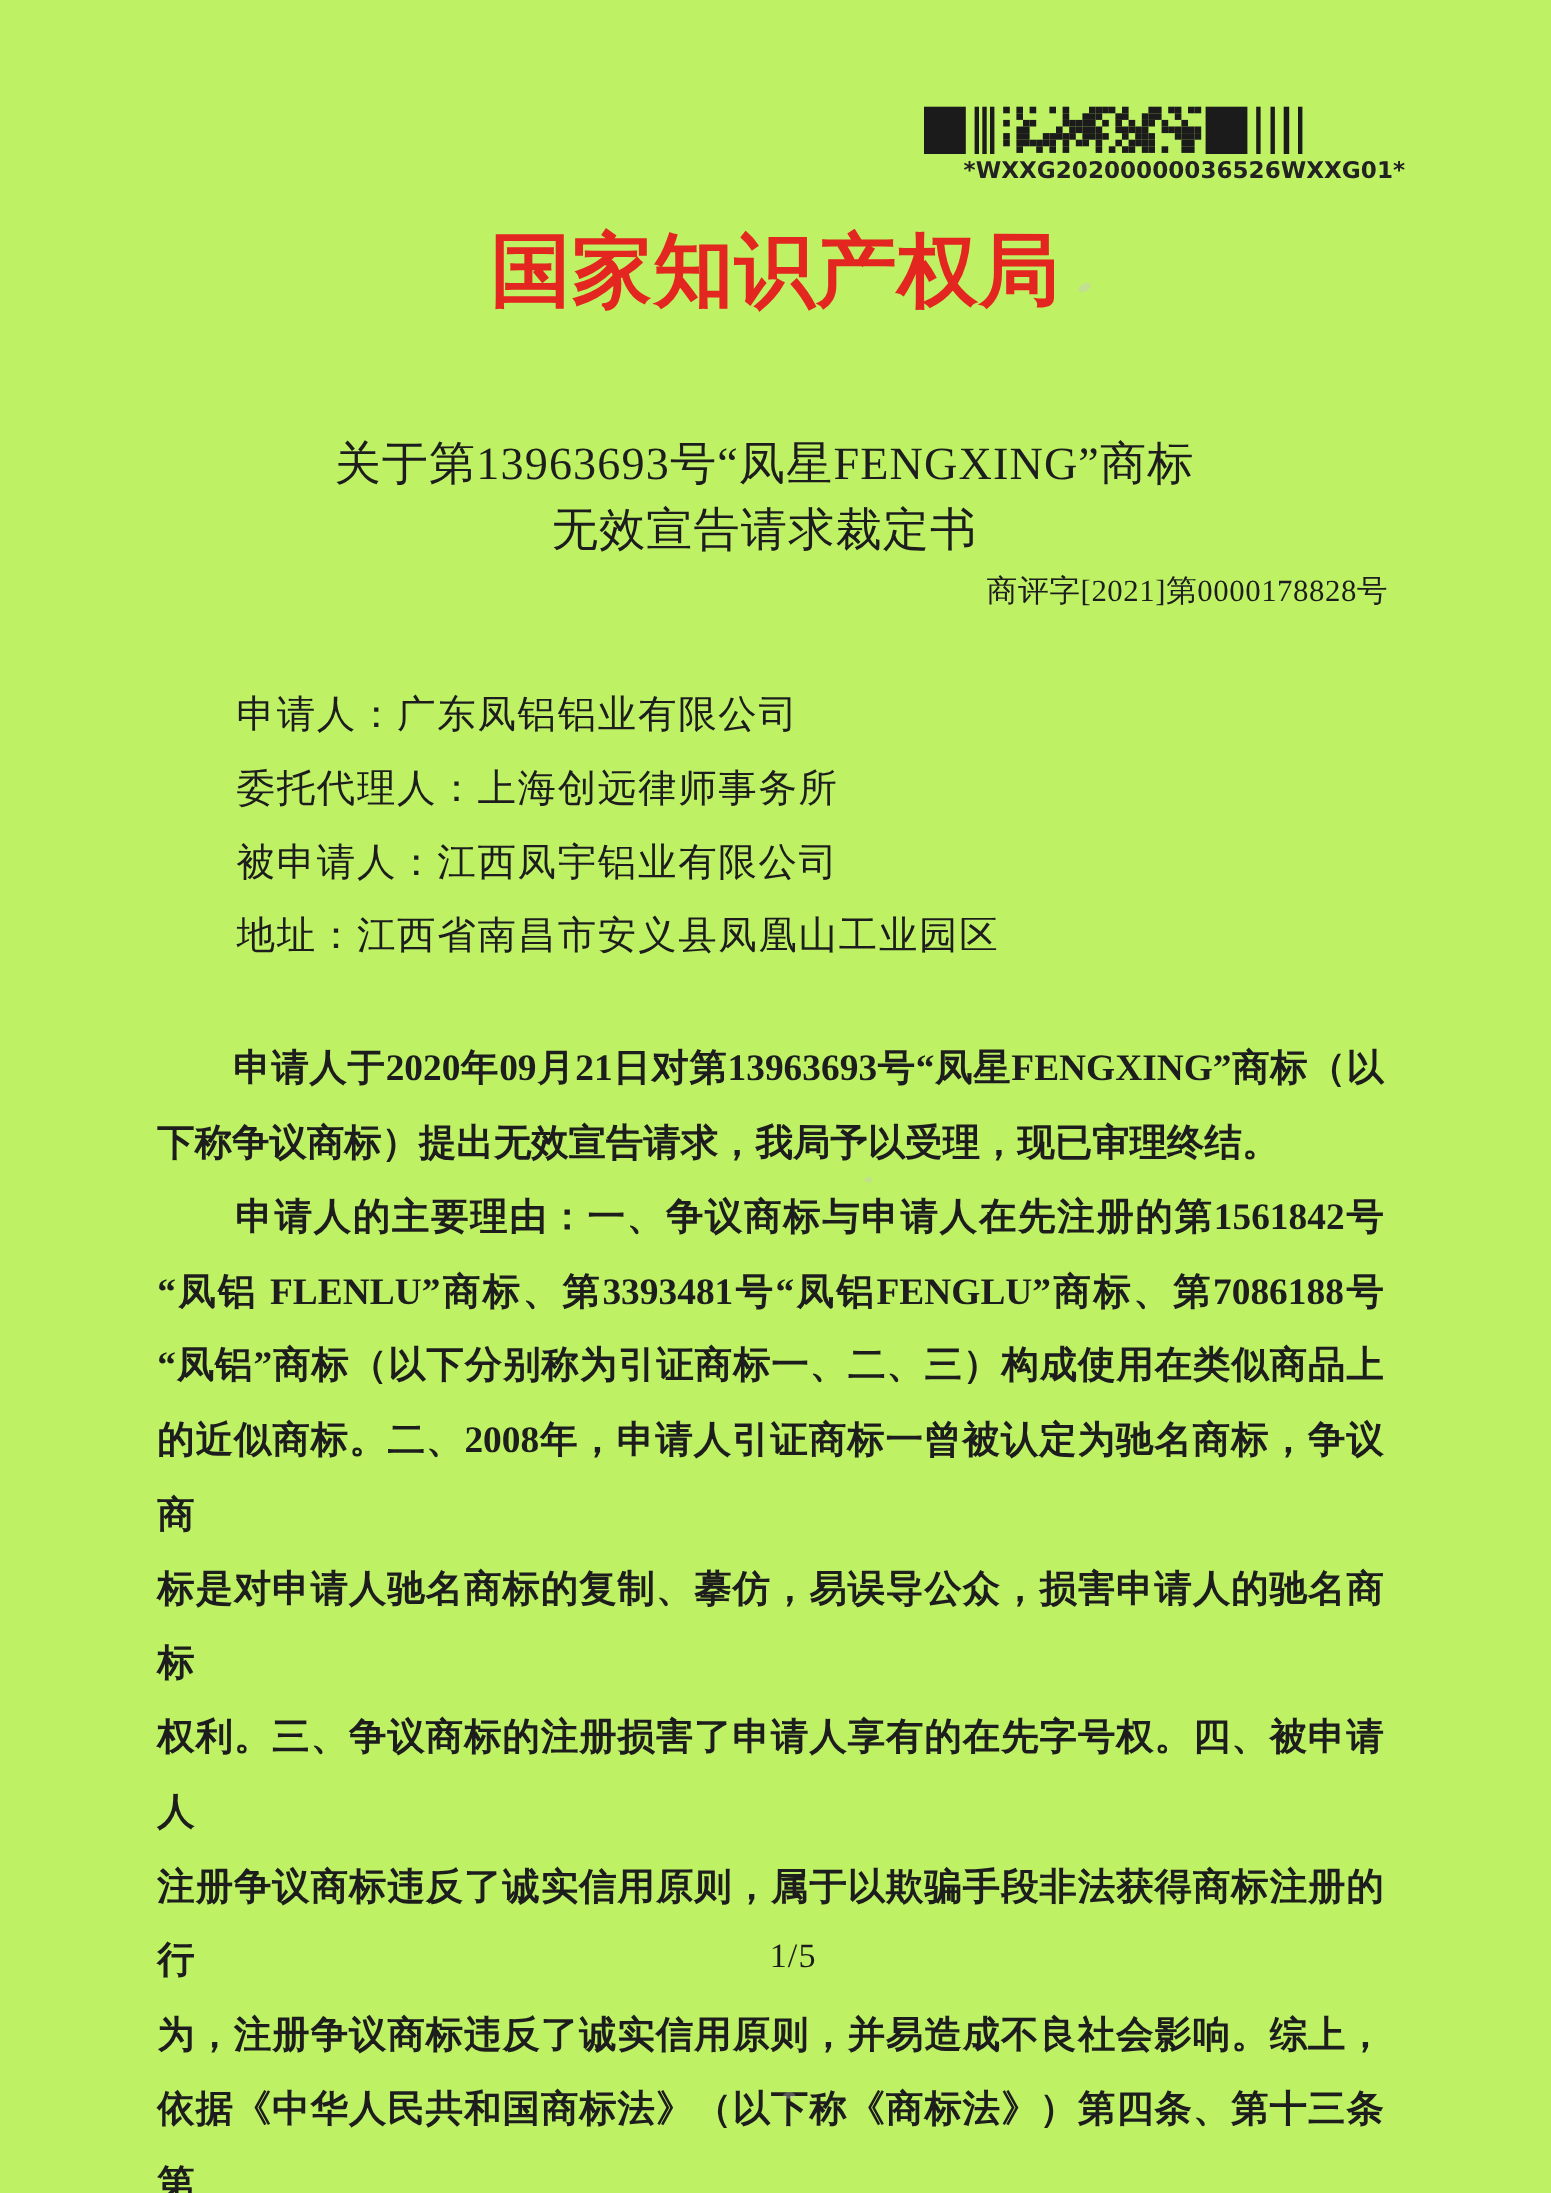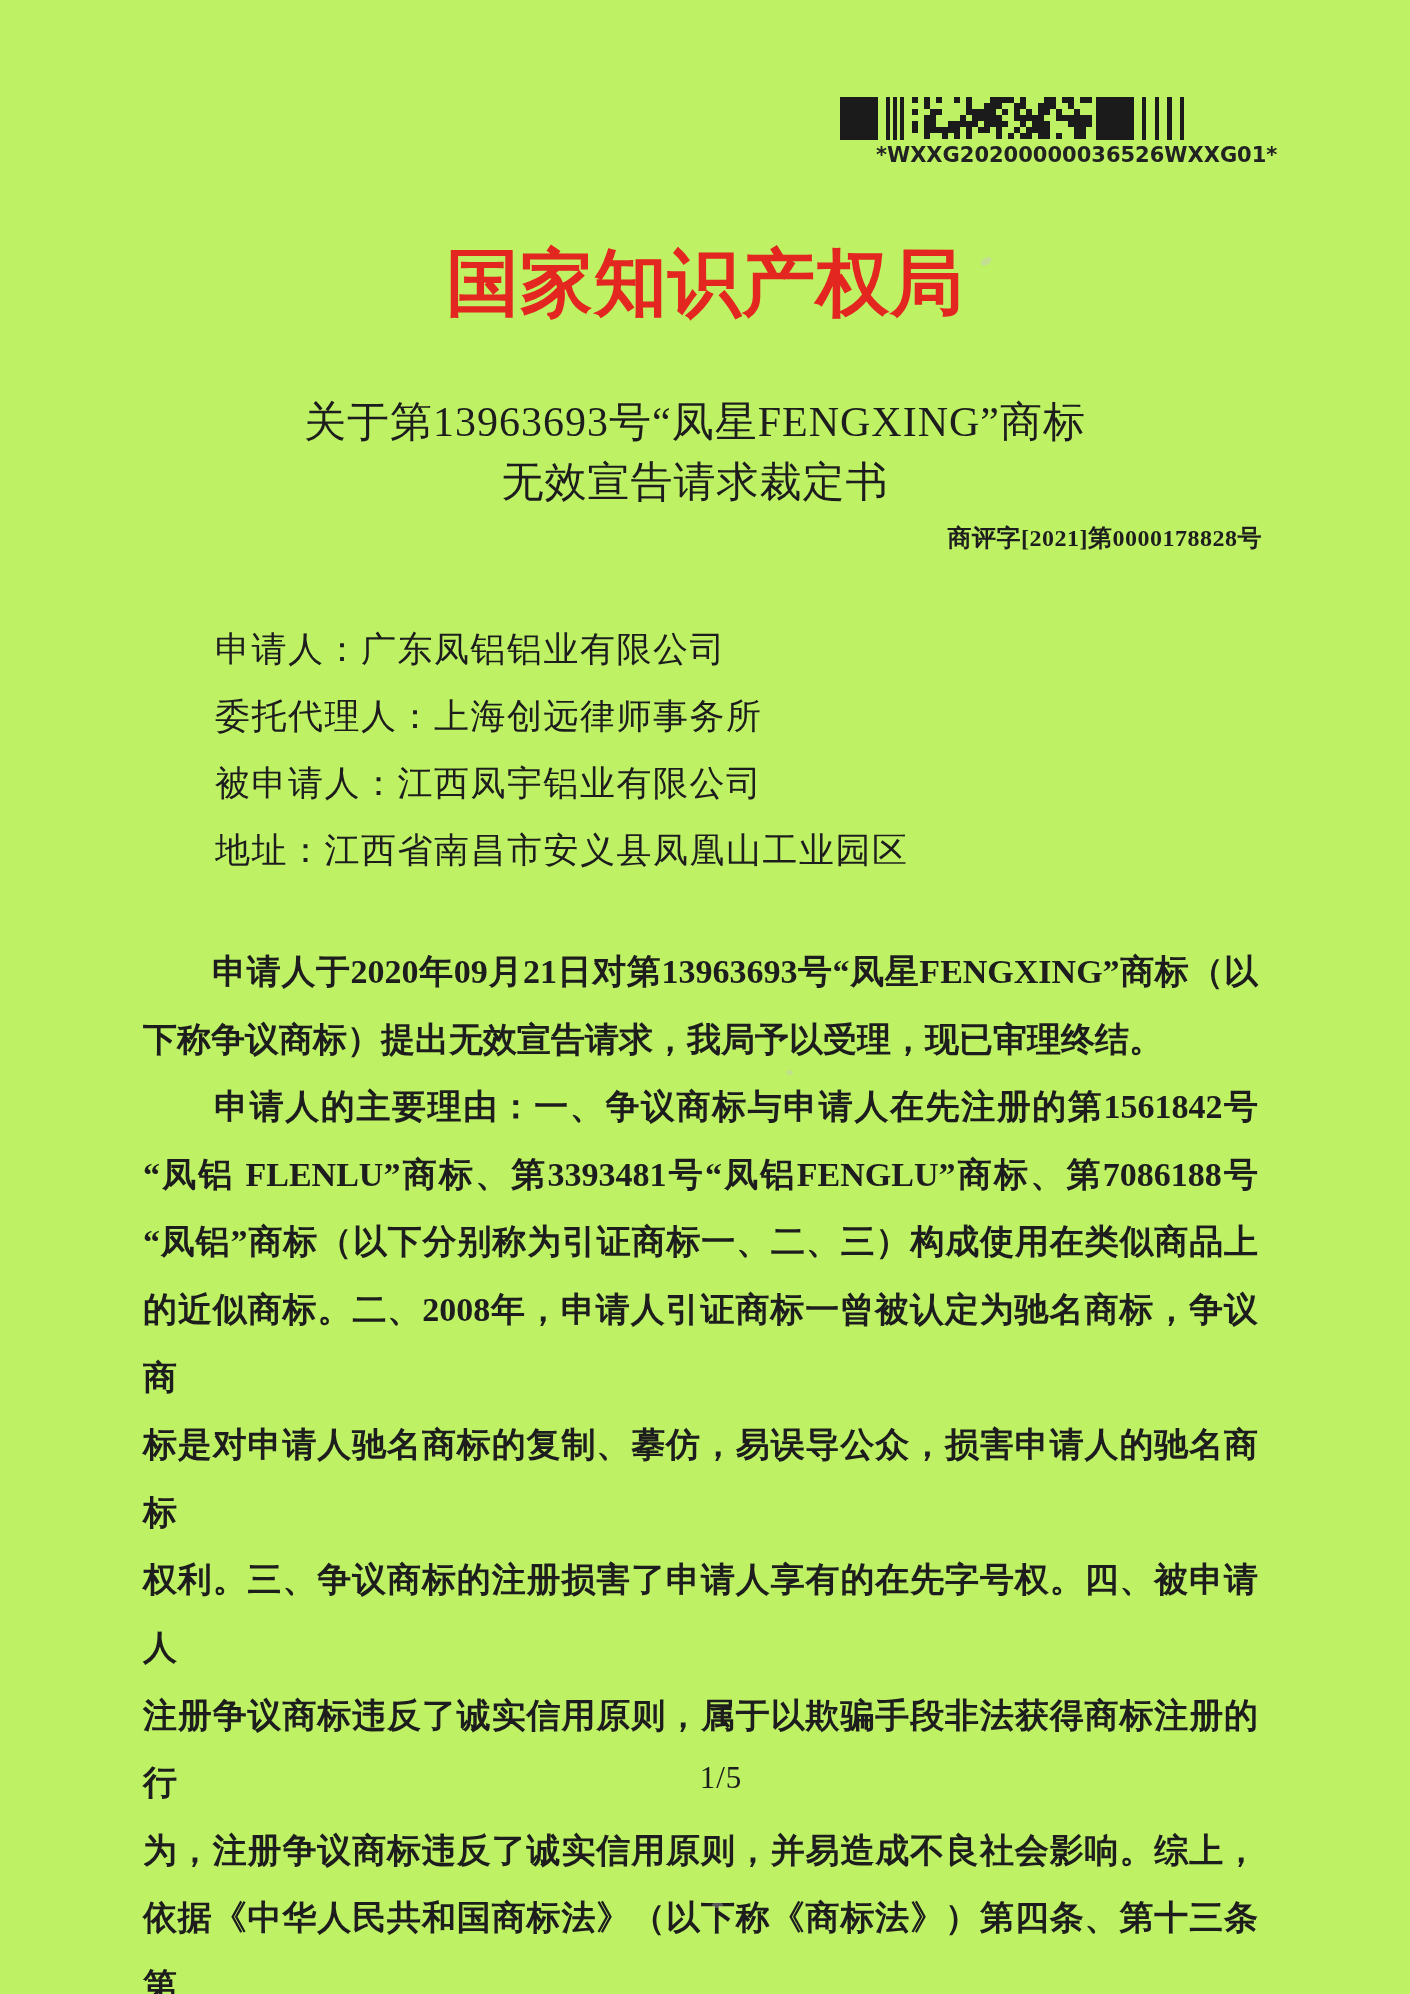--- a/index.html
+++ b/index.html
@@ -31,21 +31,21 @@
   
   .doc-title {
     position:absolute; top:392px; left:0; width:1390px;
     text-align:center; font-size:42px; line-height:60px; letter-spacing:1px;
     color:#1d1d1d;
   }
 
   
   .ref {
     position:absolute; top:518px; right:148px;
-    font-size:24px; line-height:40px; letter-spacing:0.5px; color:#1d1d1d;font-weight:bold;
+    font-size:28px; line-height:40px; letter-spacing:0.5px; color:#1d1d1d;
   }
 
   
   .parties {
     position:absolute; left:215px; top:616px;
     font-size:35px; line-height:67px; letter-spacing:1.5px;
   }
   .party-line { white-space:nowrap; }
 
   
@@ -193,21 +193,21 @@
         <rect x="246" y="25" width="6" height="6" fill="#1b1b1b"></rect>
         <rect x="256" y="1" width="38" height="43" fill="#1b1b1b"></rect>
         <rect x="302" y="1" width="4" height="43" fill="#1b1b1b"></rect>
         <rect x="315" y="1" width="4" height="43" fill="#1b1b1b"></rect>
         <rect x="327" y="1" width="5" height="43" fill="#1b1b1b"></rect>
         <rect x="340" y="1" width="4" height="43" fill="#1b1b1b"></rect>
       </svg>
     <div class="barcode-text">*WXXG20200000036526WXXG01*</div>
   </div>
 
-  <h1 class="agency" style="color: rgb(228, 38, 32); margin-top: 36px;">国家知识产权局</h1>
+  <h1 class="agency" style="color: rgb(228, 38, 32);">国家知识产权局</h1>
 
   <div class="doc-title">
     <div>关于第13963693号“凤星FENGXING”商标</div>
     <div>无效宣告请求裁定书</div>
   </div>
 
   <div class="ref">商评字[2021]第0000178828号</div>
 
   <div class="parties">
     <div class="party-line">申请人：广东凤铝铝业有限公司</div>

